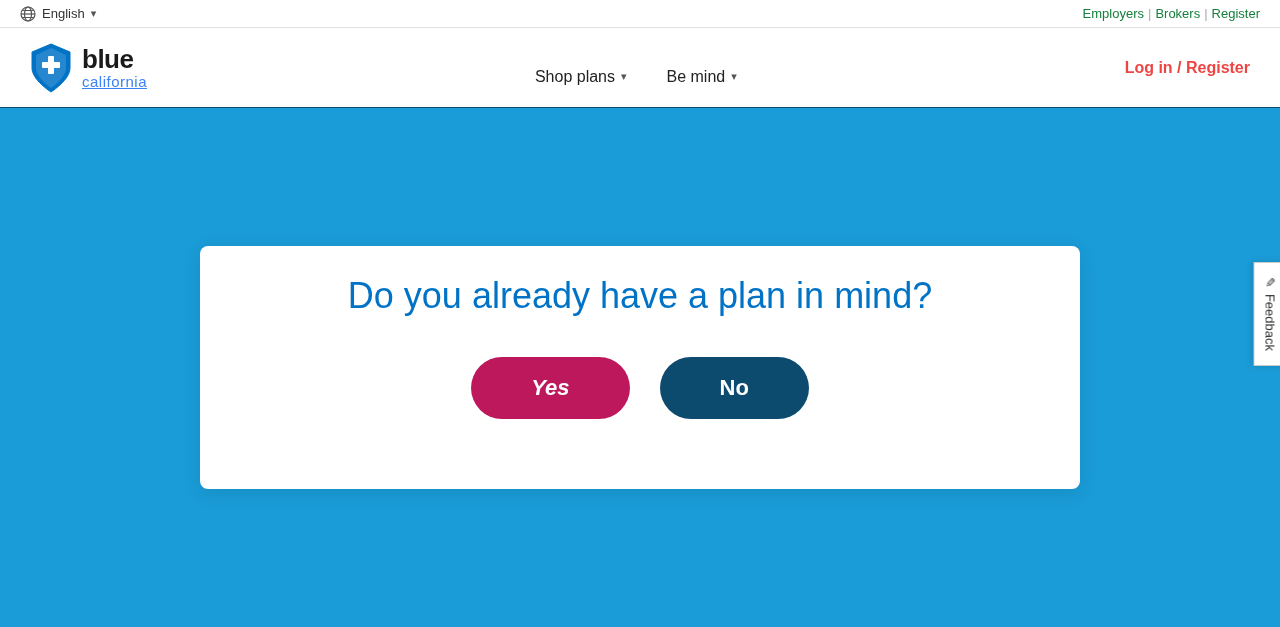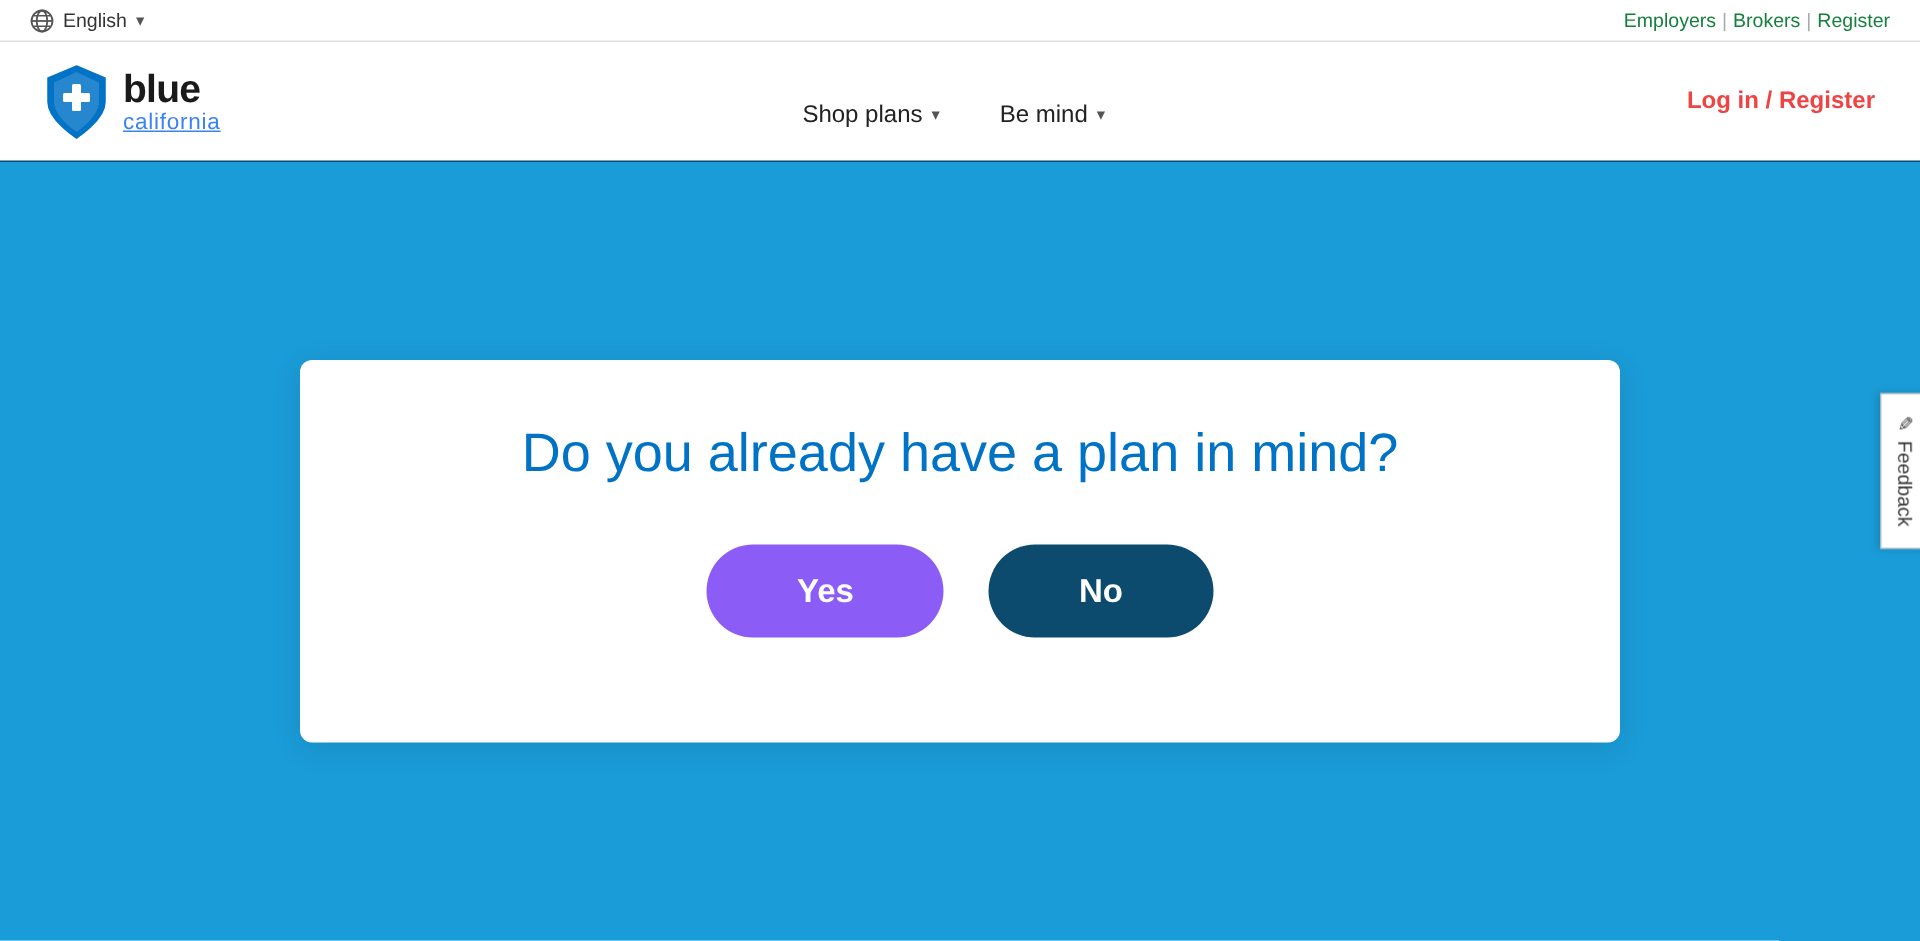--- a/index.html
+++ b/index.html
@@ -115,21 +115,21 @@
       align-items: center;
       justify-content: center;
       position: relative;
     }
 
     
     .card {
       background: #fff;
       border-radius: 8px;
       width: 880px;
-      padding: 40px 80px 70px;
+      padding: 28px 80px 70px;
       display: flex;
       flex-direction: column;
       align-items: center;
       gap: 40px;
       box-shadow: 0 4px 20px rgba(0,0,0,0.1);
     }
     .card-title {
       font-size: 36px;
       font-weight: 400;
       color: #0073c6;
@@ -145,21 +145,22 @@
       border: none;
       border-radius: 50px;
       font-size: 22px;
       font-weight: 600;
       color: #fff;
       cursor: pointer;
       padding: 18px 60px;
       transition: background 0.2s;
     }
     .btn-yes {
-      background: #8b5cf6;
+      background: #be185d;
+      font-style: italic;
     }
     .btn-no {
       background: #0c4a6e;
     }
 
     
     .feedback-tab {
       position: fixed;
       right: -36px;
       top: 50%;

